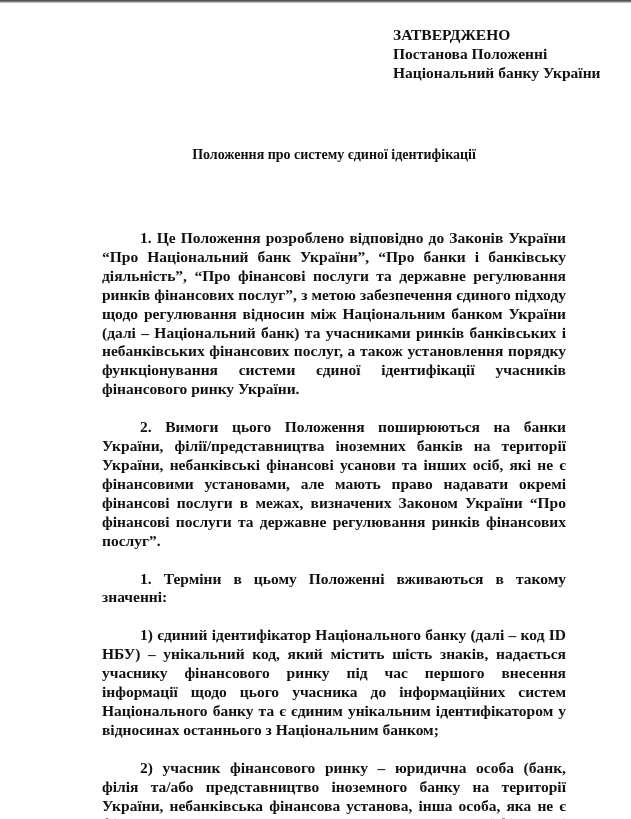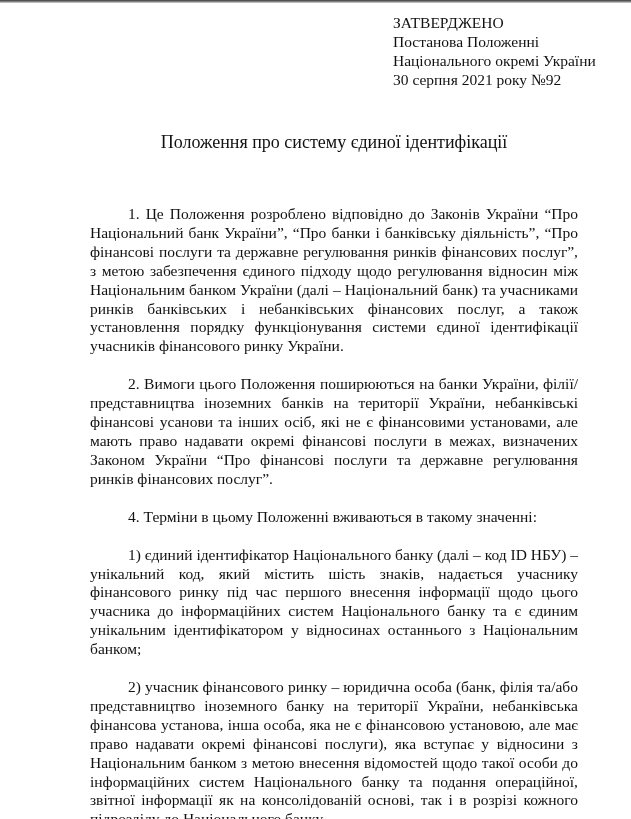--- a/index.html
+++ b/index.html
@@ -17,81 +17,81 @@
     }
     .top-edge {
       position: absolute;
       left: 0; top: 0;
       width: 631px;
       height: 3px;
       background: linear-gradient(#3a3a3a, #9a9a9a 70%, #e8e8e8);
     }
     .page {
       position: absolute;
-      left: 0; top: 0;
+      left: 0; top: 12px;
       width: 631px;
       height: 614px;
+      font-weight: bold;
     }
     .approval {
       position: absolute;
       left: 393px;
       top: 13px;
       font-size: 15.5px;
       line-height: 19px;
     }
     .approval div { white-space: nowrap; }
     .title {
       position: absolute;
       left: 90px;
       width: 488px;
       top: 133px;
       text-align: center;
-      font-size: 18px;
+      font-size: 14px;
       line-height: 19px;
     }
     .title div { white-space: nowrap; }
     .body-text {
       position: absolute;
       left: 90px;
       width: 488px;
       top: 205px;
       font-size: 15.5px;
       line-height: 18.9px;
     }
     .para {
       text-align: justify;
       text-indent: 38px;
-      margin: 0;
+      margin: 12px;
     }
     .p1 { }
     .p2 { margin-top: 19px; }
     .p3 { margin-top: 19px; }
     .p4 { margin-top: 19px; }
     .p5 { margin-top: 19px; }
   </style>
 </head>
 <body>
 
 <div class="top-edge"></div>
 
 <div class="page">
 
   <div class="approval">
     <div>ЗАТВЕРДЖЕНО</div>
     <div>Постанова Положенні</div>
-    <div>Національного окремі України</div>
-    <div>30 серпня 2021 року №92</div>
+    <div>Національний банку України</div>
   </div>
 
   <div class="title">
     <div>Положення про систему єдиної ідентифікації</div>
   </div>
 
   <div class="body-text">
     <p class="para p1">1. Це Положення розроблено відповідно до Законів України “Про Національний банк України”, “Про банки і банківську діяльність”, “Про фінансові послуги та державне регулювання ринків фінансових послуг”, з метою забезпечення єдиного підходу щодо регулювання відносин між Національним банком України (далі – Національний банк) та учасниками ринків банківських і небанківських фінансових послуг, а також установлення порядку функціонування системи єдиної ідентифікації учасників фінансового ринку України.</p>
     <p class="para p2">2. Вимоги цього Положення поширюються на банки України, філії/представництва іноземних банків на території України, небанківські фінансові усанови та інших осіб, які не є фінансовими установами, але мають право надавати окремі фінансові послуги в межах, визначених Законом України “Про фінансові послуги та державне регулювання ринків фінансових послуг”.</p>
-    <p class="para p3">4.   Терміни в цьому Положенні вживаються в такому значенні:</p>
+    <p class="para p3">1.   Терміни в цьому Положенні вживаються в такому значенні:</p>
     <p class="para p4">1) єдиний ідентифікатор Національного банку (далі – код ID НБУ) – унікальний код, який містить шість знаків, надається учаснику фінансового ринку під час першого внесення інформації щодо цього учасника до інформаційних систем Національного банку та є єдиним унікальним ідентифікатором у відносинах останнього з Національним банком;</p>
     <p class="para p5">2) учасник фінансового ринку – юридична особа (банк, філія та/або представництво іноземного банку на території України, небанківська фінансова установа, інша особа, яка не є фінансовою установою, але має право надавати окремі фінансові послуги), яка вступає у відносини з Національним банком з метою внесення відомостей щодо такої особи до інформаційних систем Національного банку та подання операційної, звітної інформації як на консолідованій основі, так і в розрізі кожного підрозділу до Національного банку.</p>
 
   </div>
 
 </div>
 
 </body></html>

